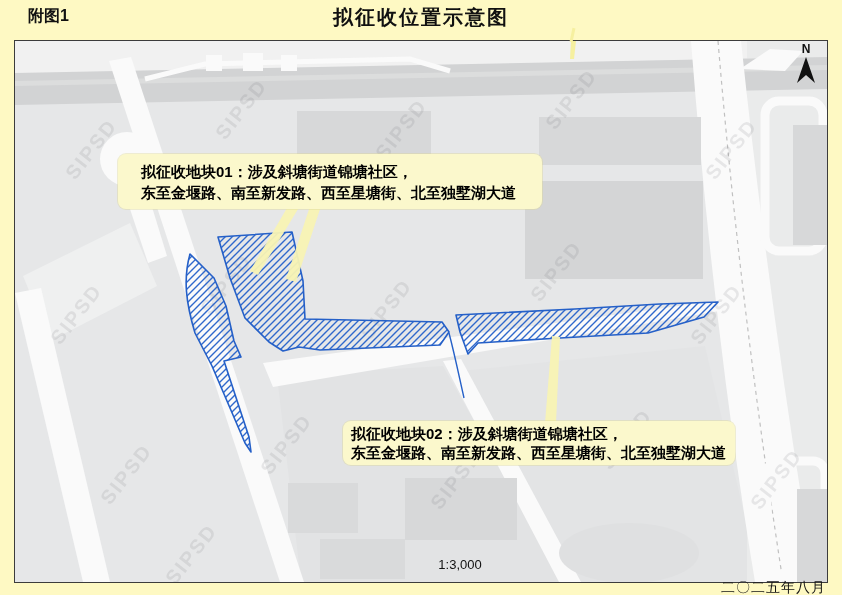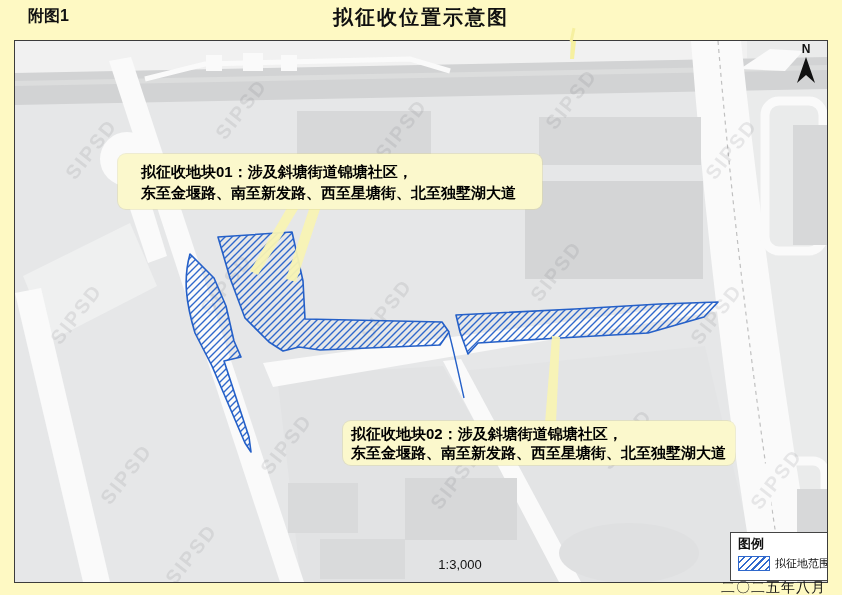--- a/index.html
+++ b/index.html
@@ -122,25 +122,18 @@
       <div class="ln">东至金堰路、南至新发路、西至星塘街、北至独墅湖大道</div>
     </div>
 
     <div class="callout callout2">
       <div class="ln">拟征收地块02：涉及斜塘街道锦塘社区，</div>
       <div class="ln">东至金堰路、南至新发路、西至星塘街、北至独墅湖大道</div>
     </div>
 
     <div class="scale-text">1:3,000</div>
 
-    <div class="legend">
-      <div class="legend-title">图例</div>
-      <div class="legend-item">
-        <span class="legend-swatch"></span>
-        <span class="legend-label">拟征地范围</span>
-      </div>
-    </div>
   </div>
 
   <div class="yellow-tick"></div>
 
   <div class="sheet-date">二〇二五年八月</div>
 </div>
 
 </body></html>

